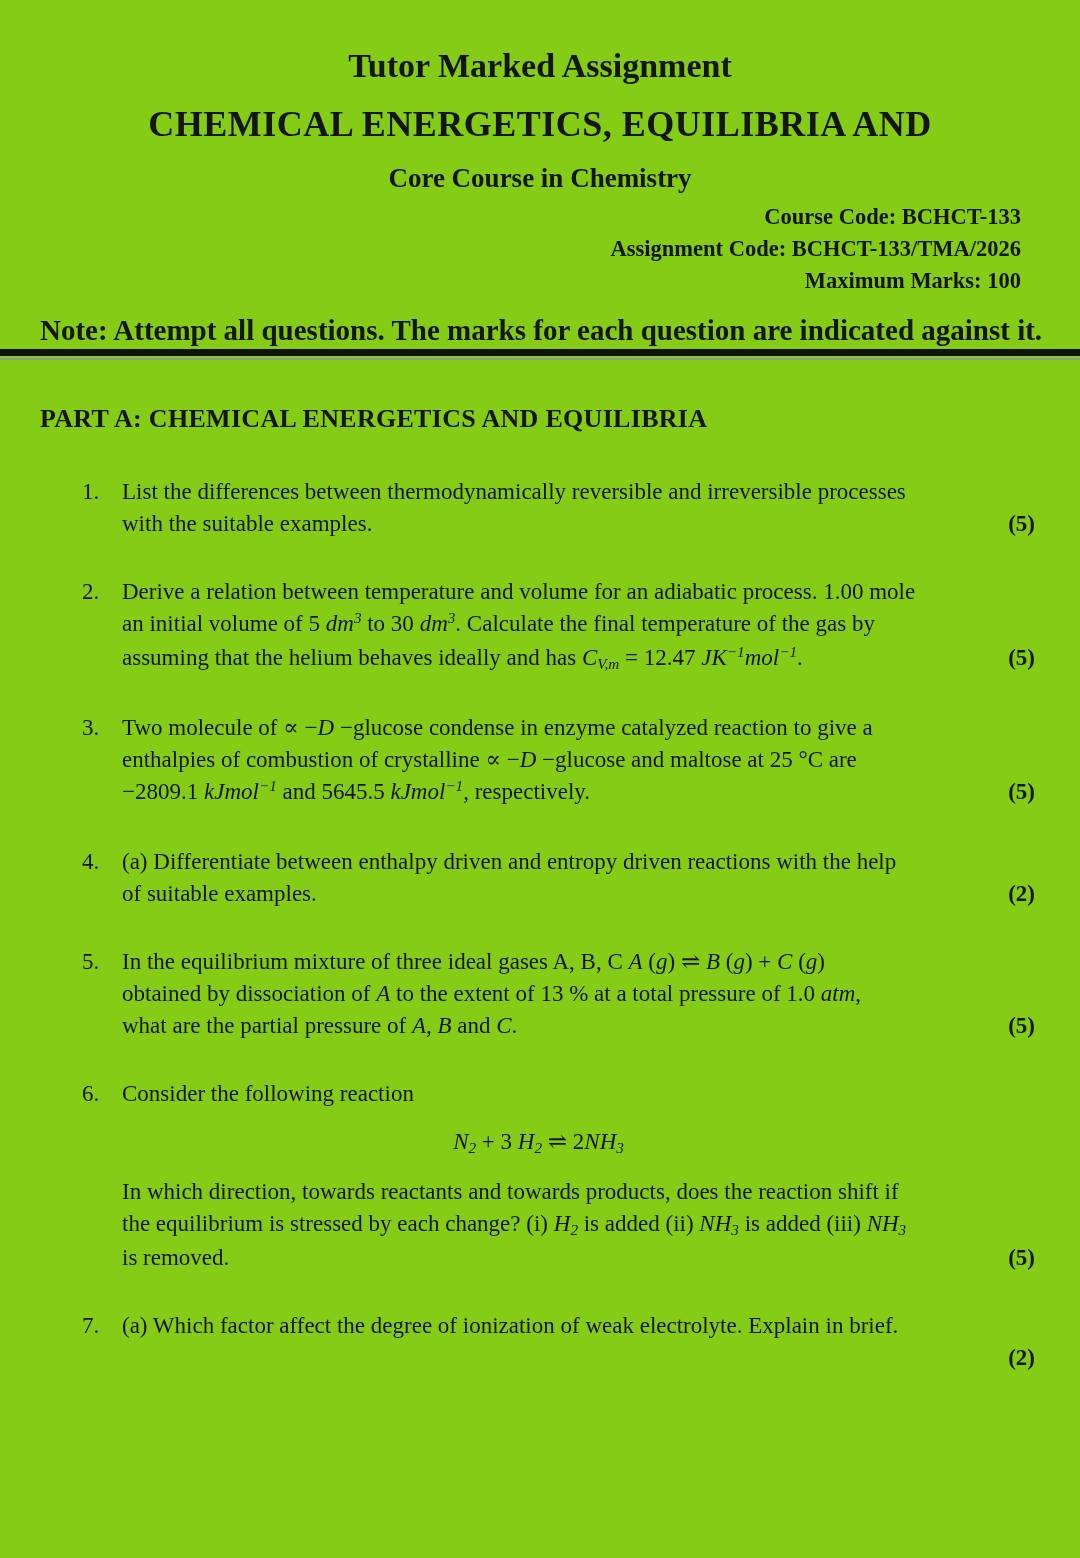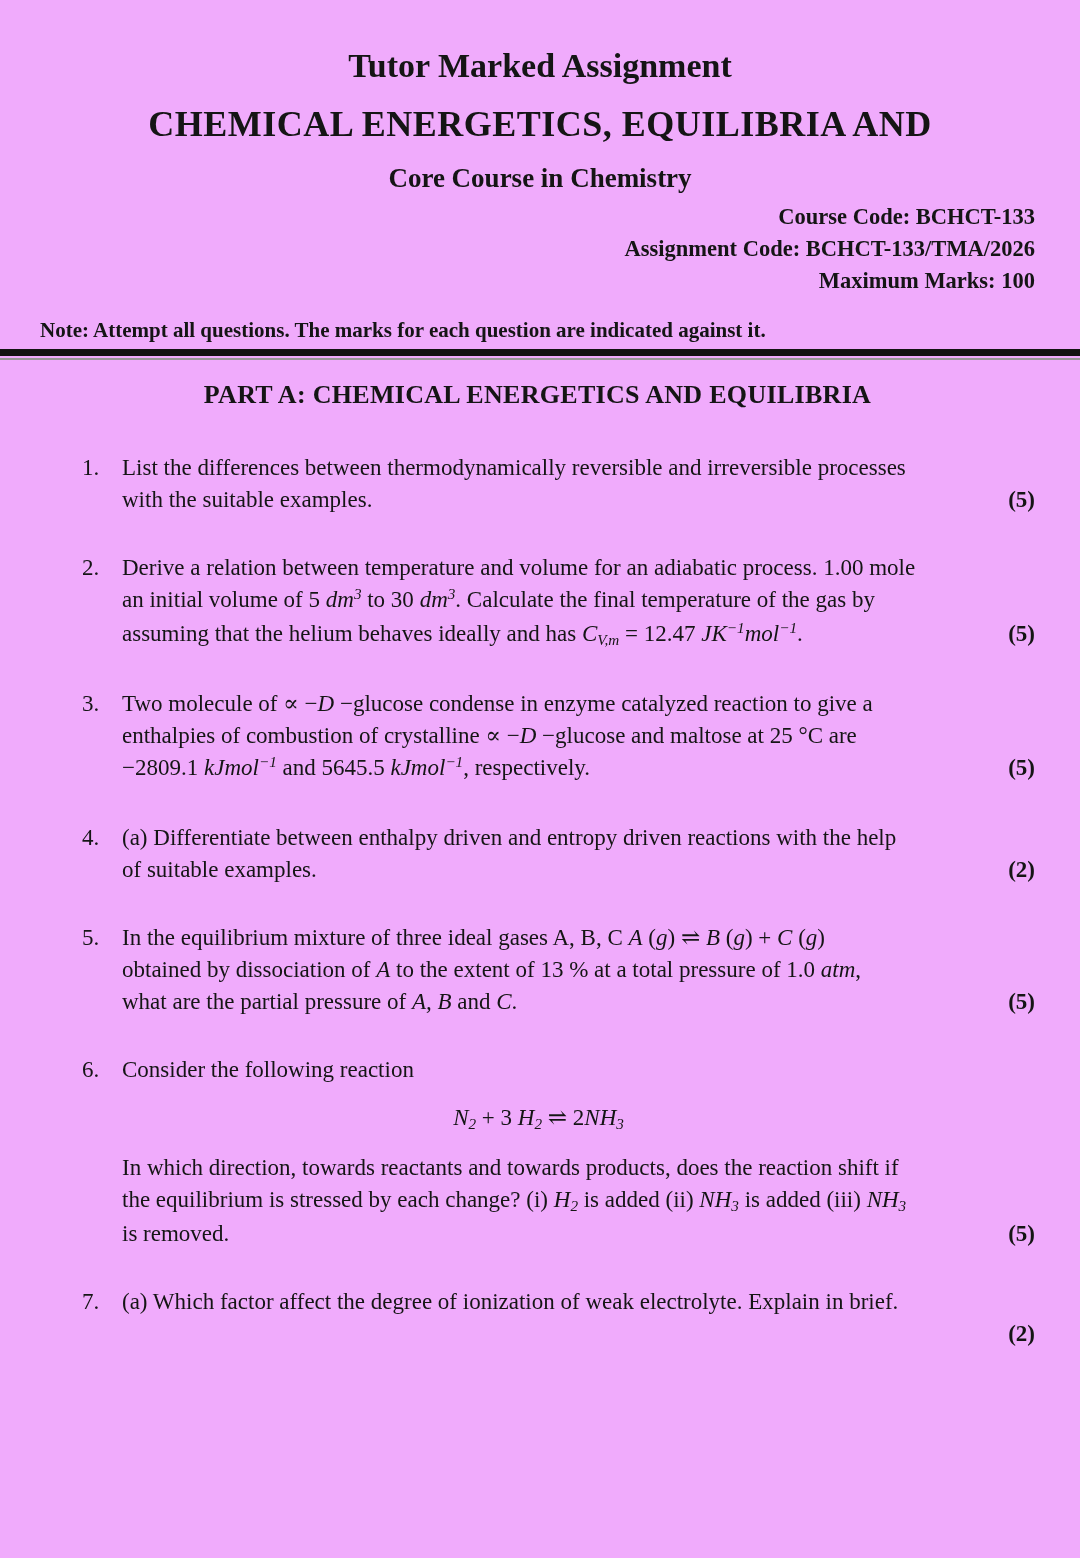--- a/index.html
+++ b/index.html
@@ -1,33 +1,33 @@
 <!DOCTYPE html>
 <html><head>
 <meta charset="utf-8">
 <style>
   html,body{margin:0;padding:0;background:#ffffff;}
   .page{
     position:relative;
     width:1080px;height:1558px;
-    background:#f0abfc;color:#151515;
+    background:#84cc16;color:#151515;
     font-family:"Liberation Serif","DejaVu Serif",serif;
     overflow:hidden;box-sizing:border-box;
   }
   header{padding-top:44px;text-align:center;}
   .doc-title{font-size:34px;font-weight:bold;margin:0 0 10px 0;line-height:44px;}
   .course-line{font-size:36px;font-weight:bold;margin:0;line-height:53px;letter-spacing:0.5px;}
   .subtitle{font-size:27px;font-weight:bold;margin:10px 0 0 0;line-height:34px;}
-  .meta{text-align:right;padding-right:45px;font-weight:bold;font-size:22.5px;line-height:32px;margin-top:6px;}
-  .note{text-align:left;padding-left:40px;font-weight:bold;font-size:21px;line-height:30px;margin-top:18px;}
+  .meta{text-align:right;padding-right:59px;font-weight:bold;font-size:22.5px;line-height:32px;margin-top:6px;}
+  .note{text-align:left;padding-left:40px;font-weight:bold;font-size:29px;line-height:30px;margin-top:18px;}
   .rule{margin-top:4px;}
   .rule-thick{height:7px;background:#121212;}
   .rule-thin{height:2px;background:#979797;margin-top:2px;}
   main{padding:0 45px 0 40px;}
-  .part-heading{text-align:center;font-weight:bold;font-size:26px;line-height:34px;margin-top:18px;letter-spacing:0.3px;}
+  .part-heading{text-align:left;font-weight:bold;font-size:26px;line-height:34px;margin-top:42px;letter-spacing:0.3px;}
   #questions{margin-top:40px;}
   .question{display:flex;margin-bottom:36px;font-size:23px;line-height:32px;}
   .qnum{flex:0 0 82px;padding-left:42px;box-sizing:border-box;}
   .qbody{flex:1;position:relative;min-width:0;}
   .para{margin:0;}
   .para.gap{margin-top:42px;}
   .para.eq{text-align:center;margin:16px 0;transform:translateX(-40px);}
   .line{position:relative;white-space:nowrap;min-height:32px;}
   .marks{position:absolute;right:0;top:0;font-weight:bold;}
   .it{font-style:italic;}

